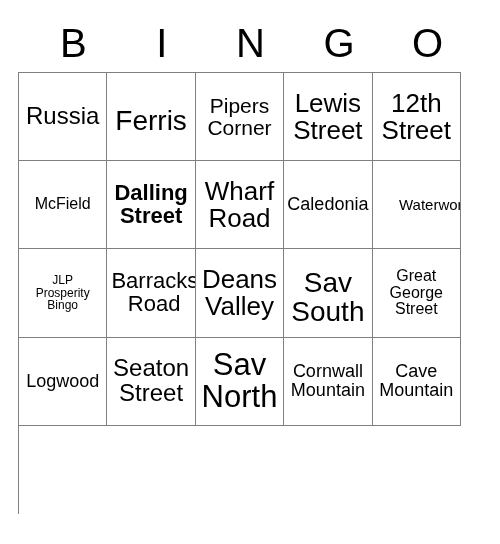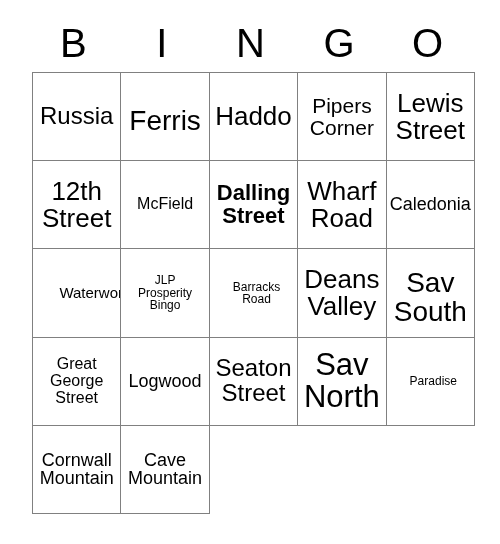--- a/index.html
+++ b/index.html
@@ -36,21 +36,21 @@
     justify-content: center;
     font-size: 40px;
     line-height: 1;
     font-weight: 400;
     letter-spacing: 0;
     color: #000000;
   }
   
   #grid {
     position: absolute;
-    left: 32px;
+    left: 18px;
     top: 72px;
     width: 443px;
     height: 442px;
     box-sizing: border-box;
     border-top: 1px solid #808080;
     border-left: 1px solid #808080;
     display: grid;
     grid-template-columns: repeat(5, 1fr);
     grid-template-rows: repeat(5, 1fr);
   }
@@ -69,21 +69,21 @@
     display: block;
     width: 100%;
     line-height: 1.04;
     white-space: pre-line;
     word-break: normal;
   }
   
   .fs-15 { font-size: 15px; margin-left: 44px; }
   .fs-17 { font-size: 12px; }
   .fs-18 { font-size: 18px; }
-  .fs-19 { font-size: 12px; margin-left: 6px; }
+  .fs-19 { font-size: 22px; margin-left: 6px; }
   .fs-20 { font-size: 16px; }
   .fs-21 { font-size: 21px; }
   .fs-22 { font-size: 22px; font-weight: bold; }
   .fs-24 { font-size: 24px; }
   .fs-26 { font-size: 26px; }
   .fs-28 { font-size: 28px; margin-top: 8px; }
   .fs-31 { font-size: 31px; }
 </style>
 </head>
 <body>
@@ -97,23 +97,20 @@
     <div class="header-cell">G</div>
     <div class="header-cell">O</div>
   </div>
 
   <div id="grid">
       <div class="cell">
         <span class="cell-text fs-24">Russia</span>
       </div>
       <div class="cell">
         <span class="cell-text fs-28">Ferris</span>
-      </div>
-      <div class="cell">
-        <span class="cell-text fs-26">Haddo</span>
       </div>
       <div class="cell">
         <span class="cell-text fs-21">Pipers
 Corner</span>
       </div>
       <div class="cell">
         <span class="cell-text fs-26">Lewis
 Street</span>
       </div>
       <div class="cell">
@@ -164,23 +161,20 @@
       </div>
       <div class="cell">
         <span class="cell-text fs-24">Seaton
 Street</span>
       </div>
       <div class="cell">
         <span class="cell-text fs-31">Sav
 North</span>
       </div>
       <div class="cell">
-        <span class="cell-text fs-19">Paradise</span>
-      </div>
-      <div class="cell">
         <span class="cell-text fs-18">Cornwall
 Mountain</span>
       </div>
       <div class="cell">
         <span class="cell-text fs-18">Cave
 Mountain</span>
       </div>
     </div>
 
 </div>

